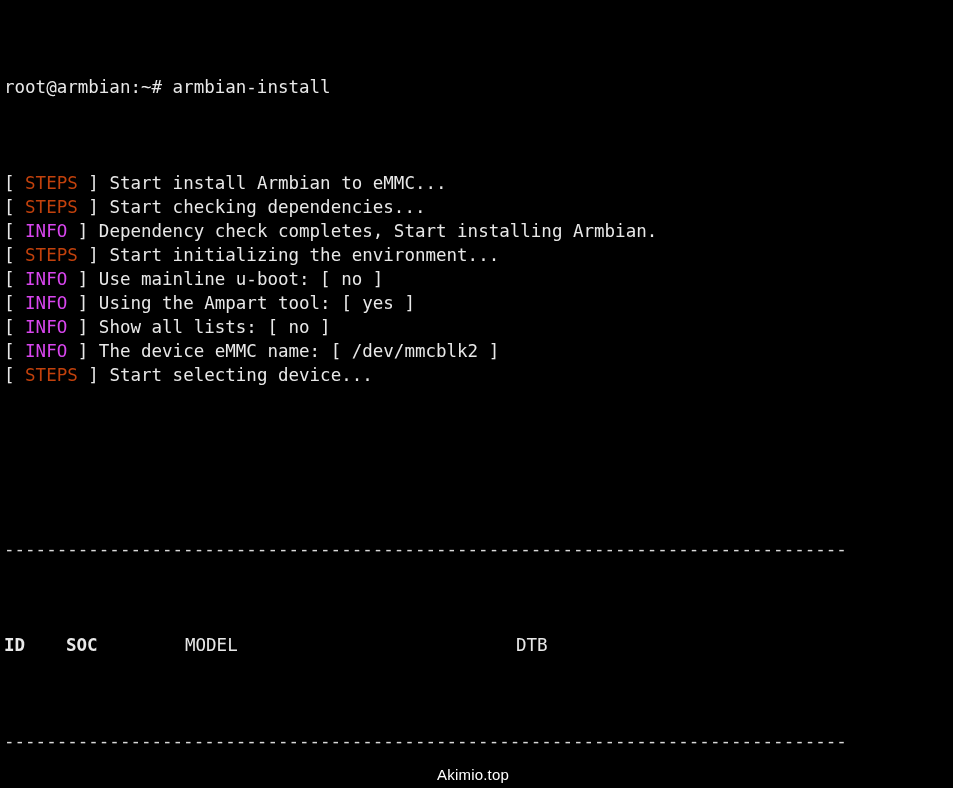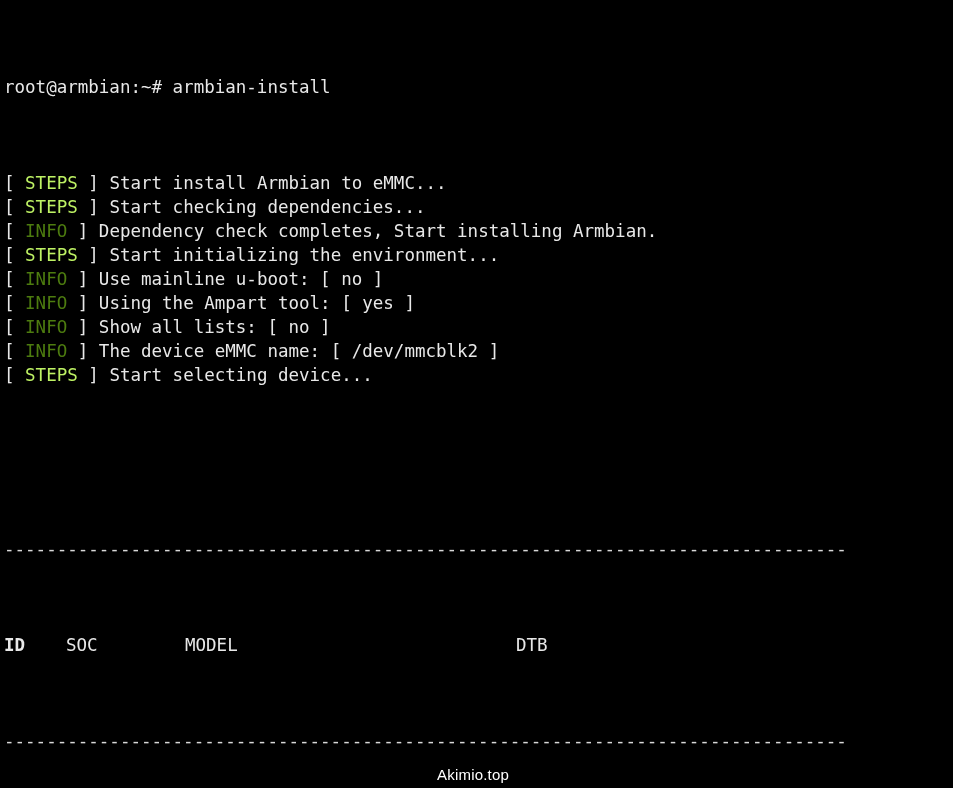--- a/index.html
+++ b/index.html
@@ -26,36 +26,36 @@
     box-sizing: border-box;
     white-space: pre;
     letter-spacing: 0px;
     border-radius: 8px;
   }
   .line {
     height: 24px;
     white-space: pre;
     font-family: "DejaVu Sans Mono", "Liberation Mono", monospace;
   }
-  .tag-steps { color: #bef264; }
-  .tag-info  { color: #4d7c0f; }
+  .tag-steps { color: #c2410c; }
+  .tag-info  { color: #d946ef; }
   .sep {
     color: #d8d8d8;
     height: 24px;
     white-space: pre;
     overflow: hidden;
     letter-spacing: 0px;
   }
   .tbl {
     display: block;
     height: 24px;
     white-space: pre;
   }
   .c-id   { display: inline-block; width: 62px; font-weight: bold; }
-  .c-soc  { display: inline-block; width: 119px; }
+  .c-soc  { display: inline-block; width: 119px; font-weight: bold; }
   .c-model{ display: inline-block; width: 331px; }
   .c-dtb  { display: inline-block; }
   .spacer-6 { height: 6px; }
   #watermark {
     position: absolute;
     left: 437px;
     top: 766px;
     color: #ffffff;
     font-family: "Liberation Sans", "DejaVu Sans", sans-serif;
     font-size: 15px;

